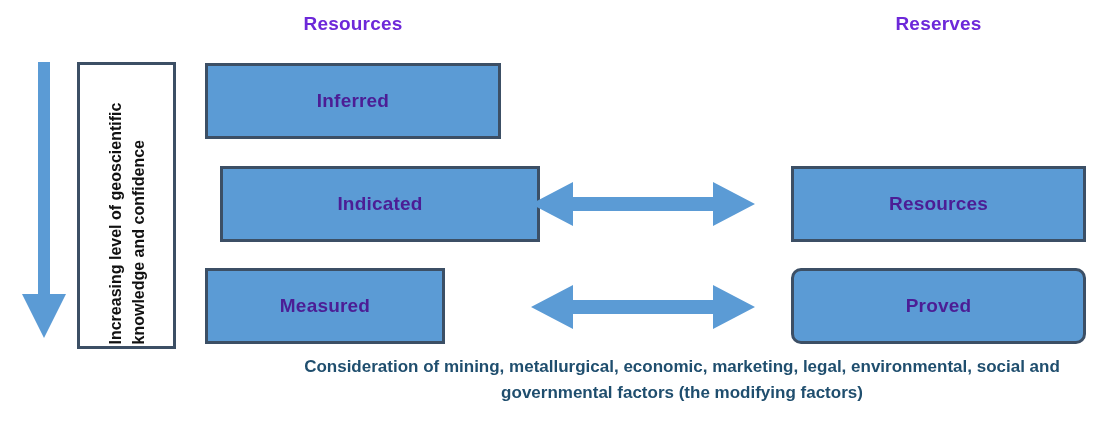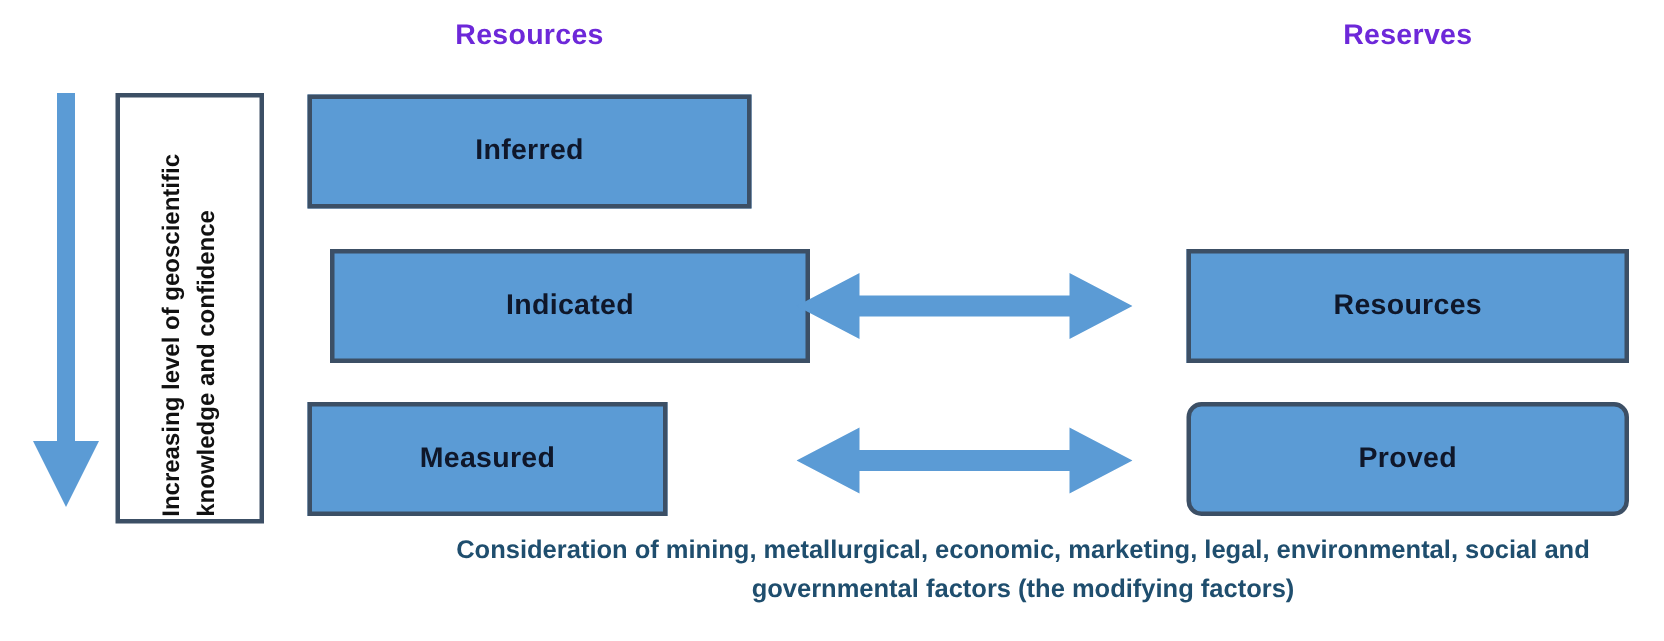--- a/index.html
+++ b/index.html
@@ -48,21 +48,21 @@
     border: 3px solid #3c4f65;
     box-sizing: border-box;
     display: flex;
     align-items: center;
     justify-content: center;
   }
   .cat-box .cat-label {
     font-family: "Liberation Sans", sans-serif;
     font-size: 19px;
     font-weight: bold;
-    color: #0f172a;
+    color: #4c1d95;
     text-align: center;
     white-space: nowrap;
     letter-spacing: 0.2px;
   }
 
   
   #box-inferred  { left: 205px; top: 63px;  width: 296px; height: 76px; }
   #box-indicated { left: 205px; top: 166px; width: 320px; height: 76px; margin-left: 15px; }
   #box-measured  { left: 205px; top: 268px; width: 240px; height: 76px; }
 

